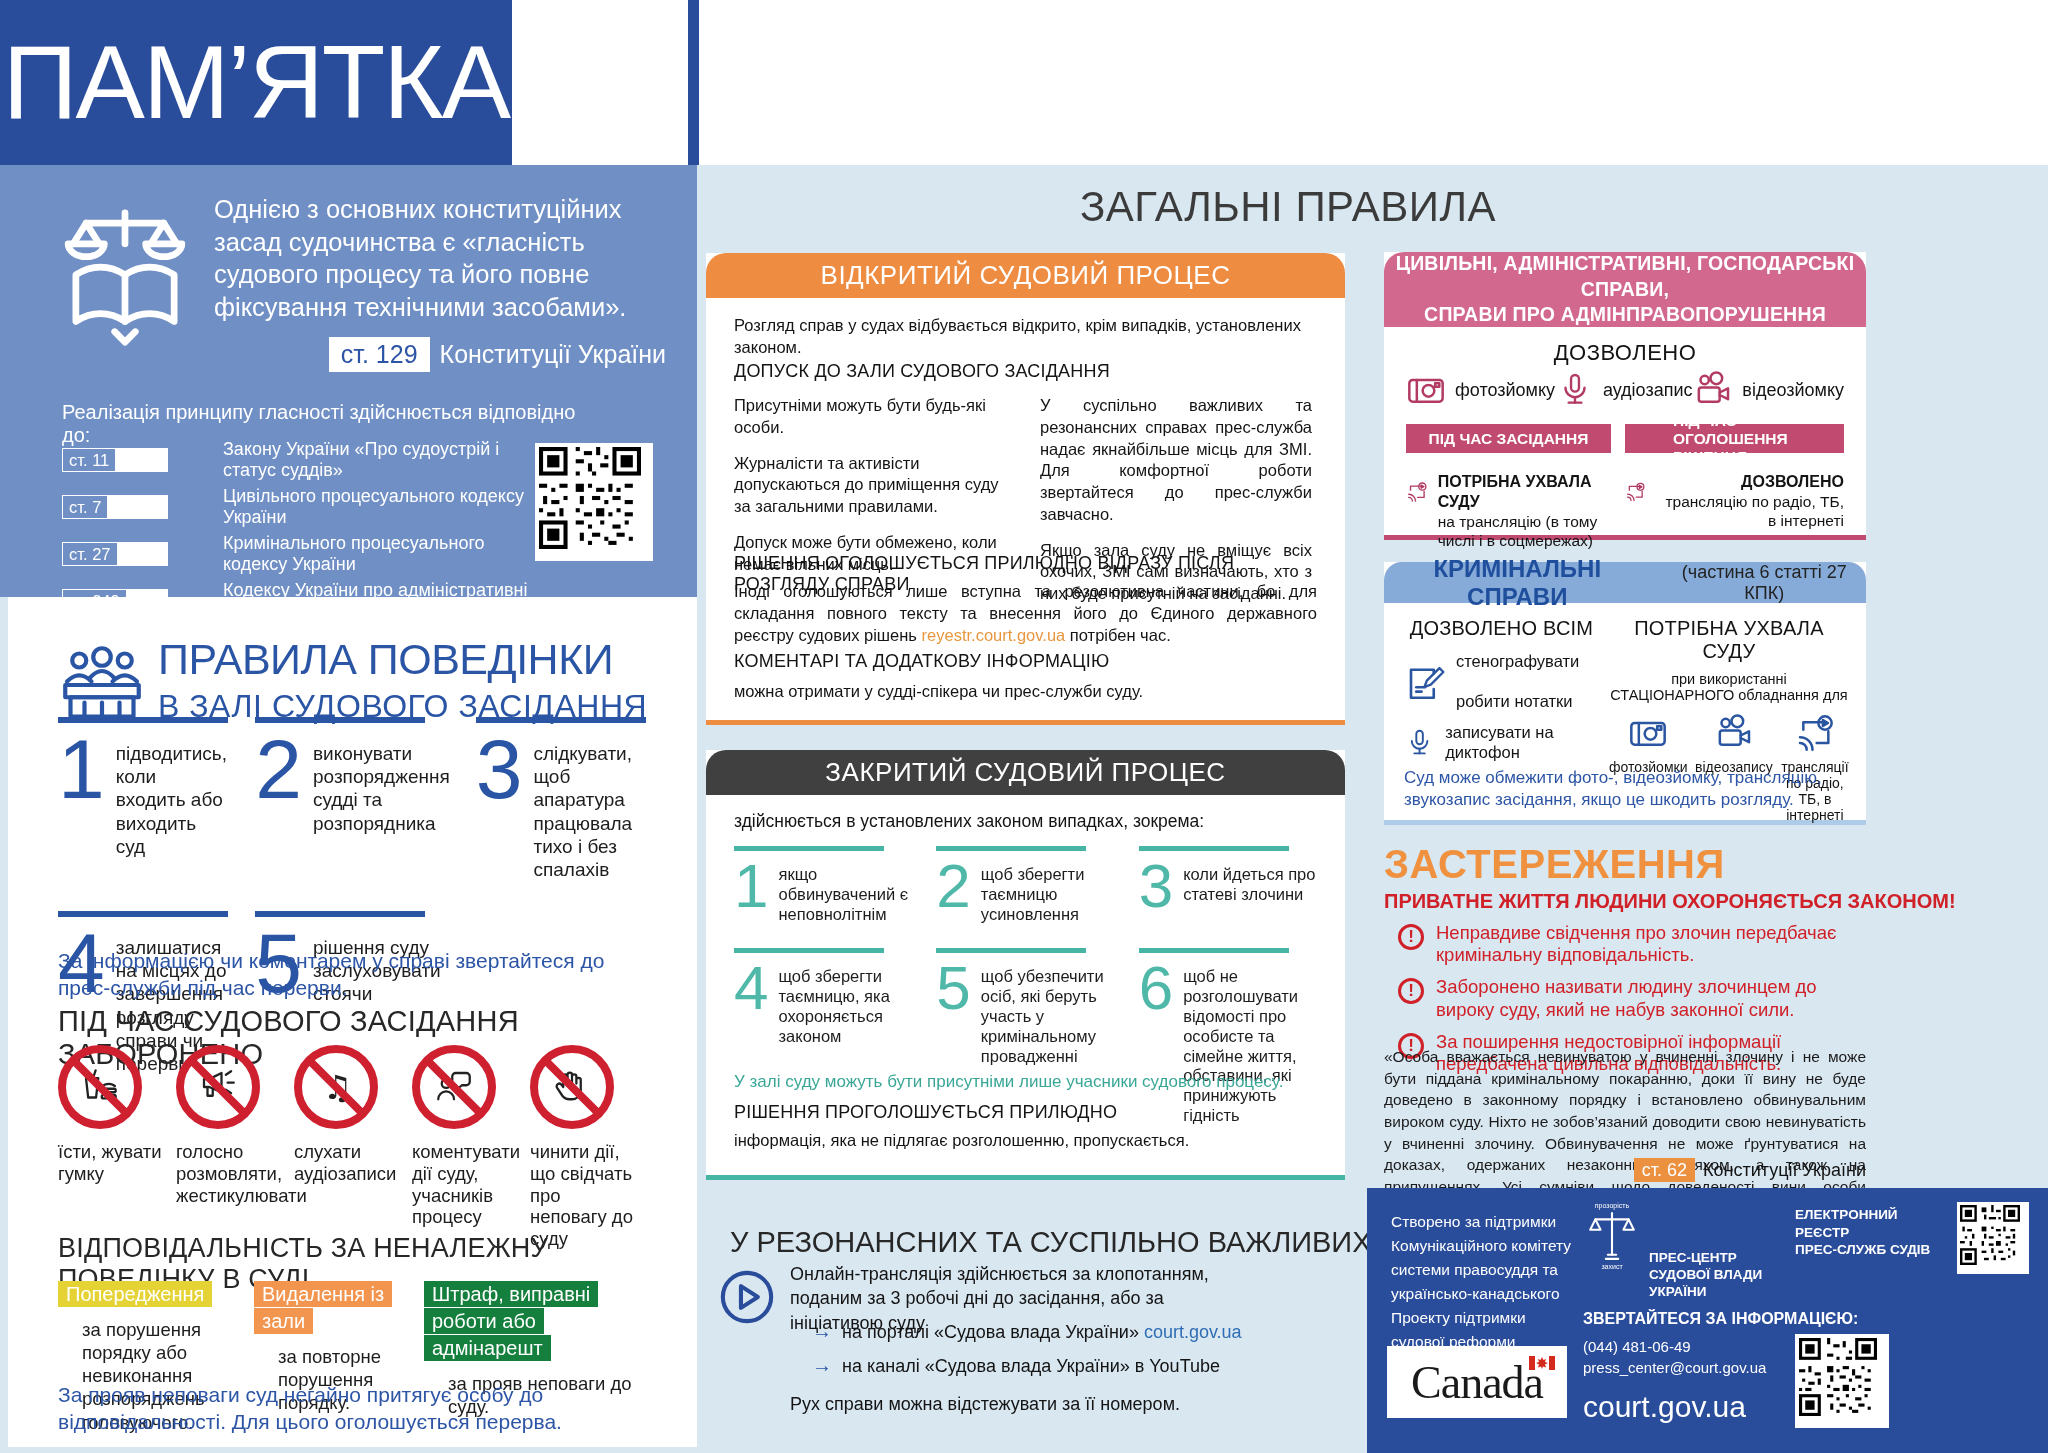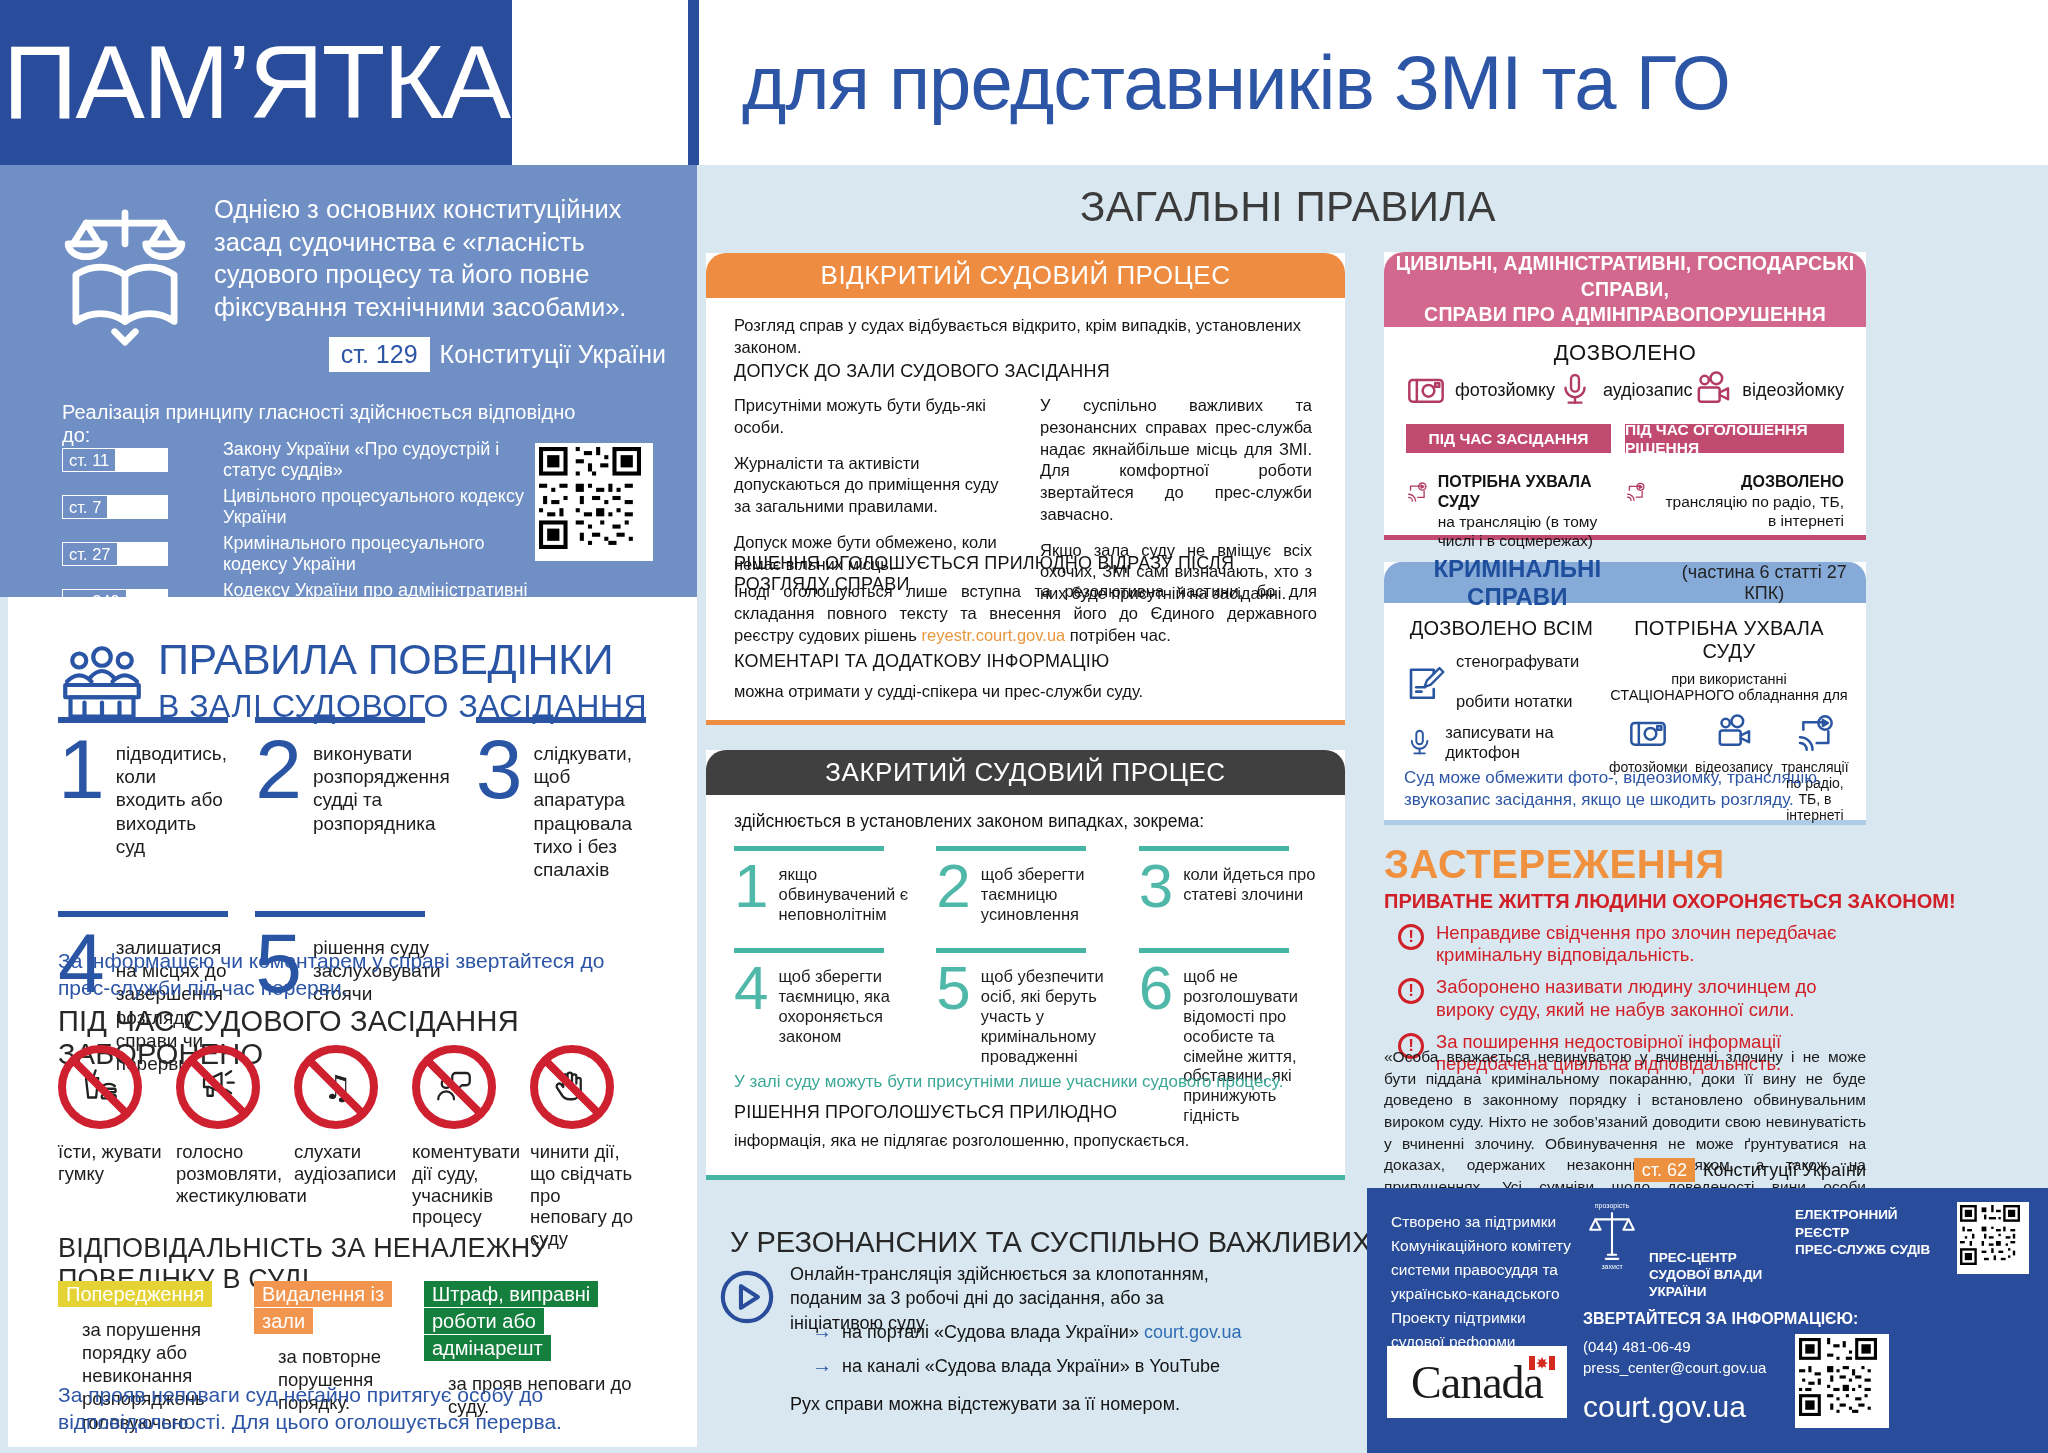--- a/index.html
+++ b/index.html
@@ -157,21 +157,20 @@
 </head>
 <body>
 
 <div id="root">
 
   <div class="topband">
     <div class="brandbox">
       <span>ПАМ’ЯТКА</span>
     </div>
     <div class="topdivider"></div>
-    <div class="maintitle">для представників ЗМІ та ГО</div>
   </div>
 
   <div class="leftblue">
     <svg class="abs ic" style="left:62px;top:40px;color:#fff;stroke-width:2.6" width="126" height="150" viewBox="0 0 48 58">
       <line x1="24" y1="3" x2="24" y2="15"></line>
         <line x1="9" y1="7" x2="39" y2="7"></line>
       <path d="M4 15 l5 -8 l5 8"></path>
         <path d="M2 15 a7 5 0 0 0 14 0 z"></path>
       <path d="M34 15 l5 -8 l5 8"></path>
         <path d="M32 15 a7 5 0 0 0 14 0 z"></path>
@@ -558,21 +557,21 @@
           <circle cx="14" cy="12" r="5"></circle>
             <circle cx="28" cy="10" r="7"></circle>
             <rect x="7" y="21" width="25" height="17" rx="3"></rect>
             <path d="M32 27 l10 -5 v13 l-10 -5"></path>
         </svg>
         <span class="lbl">відеозйомку</span>
       </div>
     </div>
     <div class="minner bannerrow" style="top:172px;left:22px;right:22px;">
       <div class="banner" style="width:205px;">ПІД ЧАС ЗАСІДАННЯ</div>
-      <div class="banner" style="flex:1;">ПІД ЧАС ОГОЛОШЕННЯ РІШЕННЯ</div>
+      <div class="banner" style="flex:1;padding-left:48px;">ПІД ЧАС ОГОЛОШЕННЯ РІШЕННЯ</div>
     </div>
     <div class="minner" style="top:210px;left:22px;right:22px;display:flex;gap:14px;">
       <div class="bsub" style="width:205px;">
         <svg class="ic" width="40" height="40" viewBox="0 0 48 48">
           <path d="M10 20 v-9 h22"></path>
             <path d="M40 22 v14 h-14"></path>
             <path d="M6 36 a8 8 0 0 1 8 8"></path>
             <path d="M6 29 a15 15 0 0 1 15 15"></path>
           <circle cx="36" cy="12" r="8"></circle>
             <path d="M33.5 8.5 l6 3.5 -6 3.5 z" fill="currentColor"></path>

